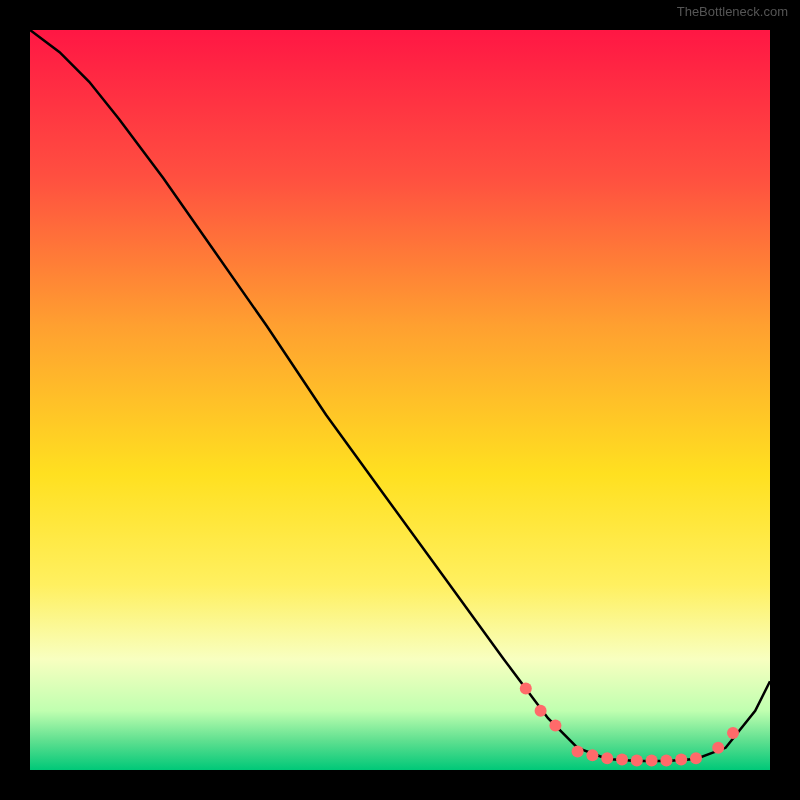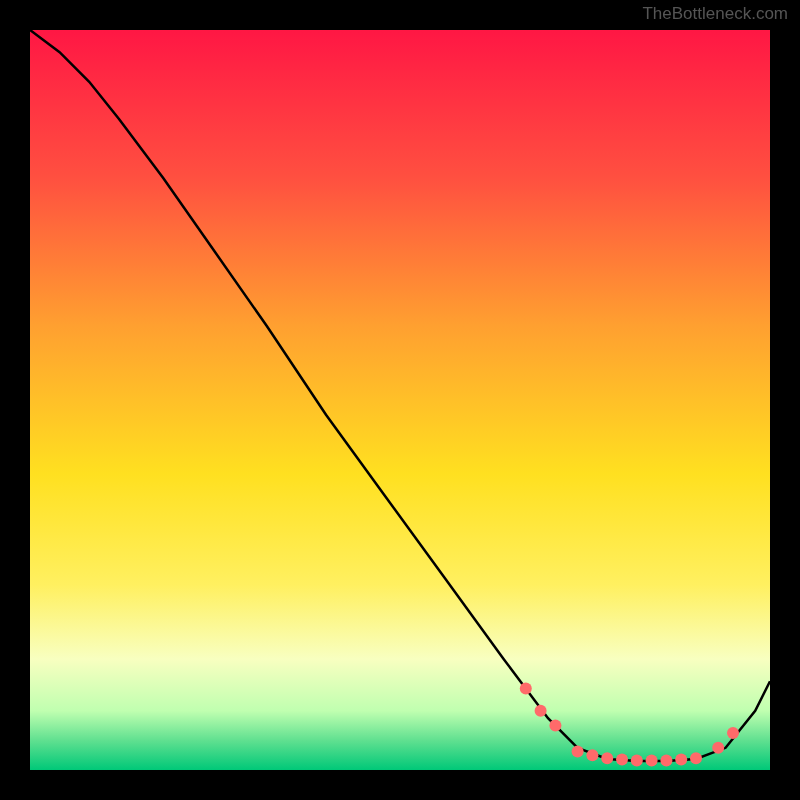--- a/index.html
+++ b/index.html
@@ -9,21 +9,21 @@
     width: 800px;
     height: 800px;
     position: relative;
     font-family: Arial, sans-serif;
   }
   .watermark {
     position: absolute;
     top: 4px;
     right: 12px;
     color: #555;
-    font-size: 17px;
+    font-size: 13px;
     font-weight: 500;
     z-index: 10;
   }
   .plot-area {
     position: absolute;
     left: 30px;
     top: 30px;
     width: 740px;
     height: 740px;
   }

